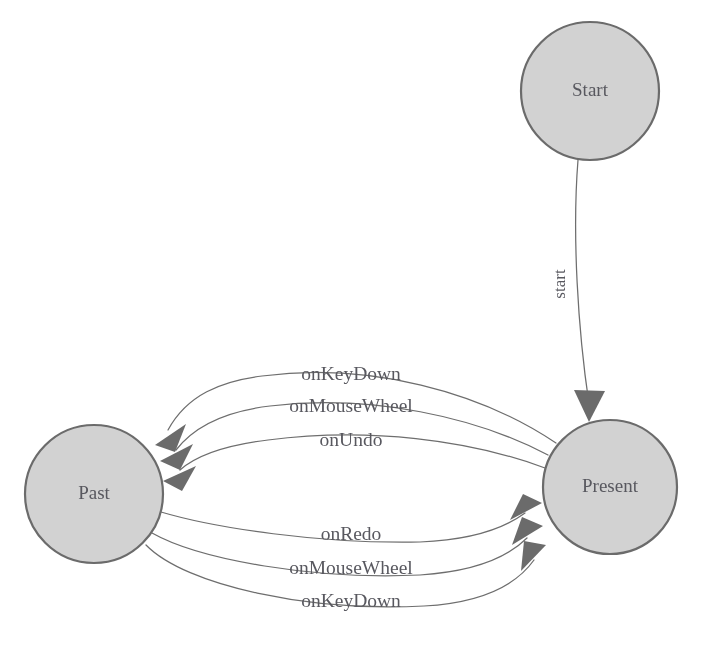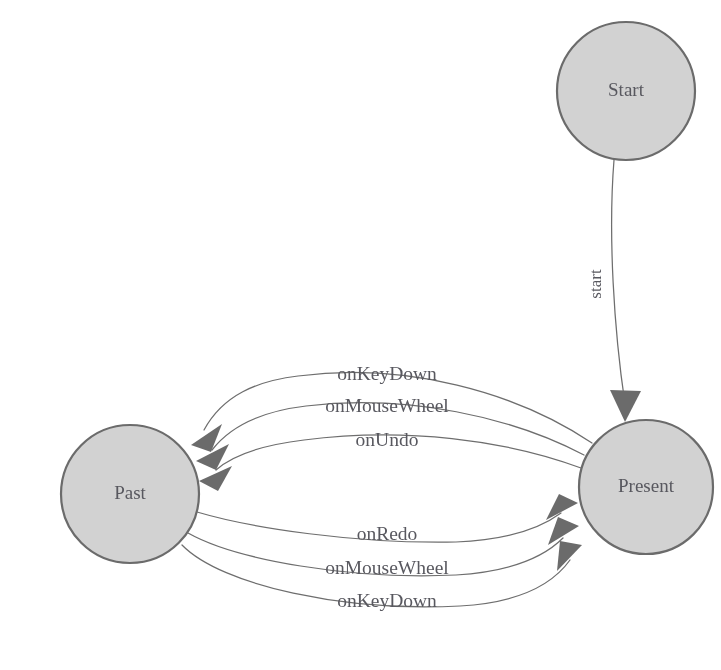--- a/index.html
+++ b/index.html
@@ -11,21 +11,20 @@
     width: 721px;
     height: 670px;
     overflow: hidden;
     font-family: "Liberation Serif", "DejaVu Serif", serif;
   }
   #diagram-root {
     position: relative;
     width: 638px;
     height: 670px;
     background: #ffffff;
-    margin-left: 36px;
   }
   svg#state-diagram {
     display: block;
     width: 721px;
     height: 670px;
   }
   .node-circle {
     fill: #d2d2d2;
     stroke: #6b6b6b;
     stroke-width: 2.2;

